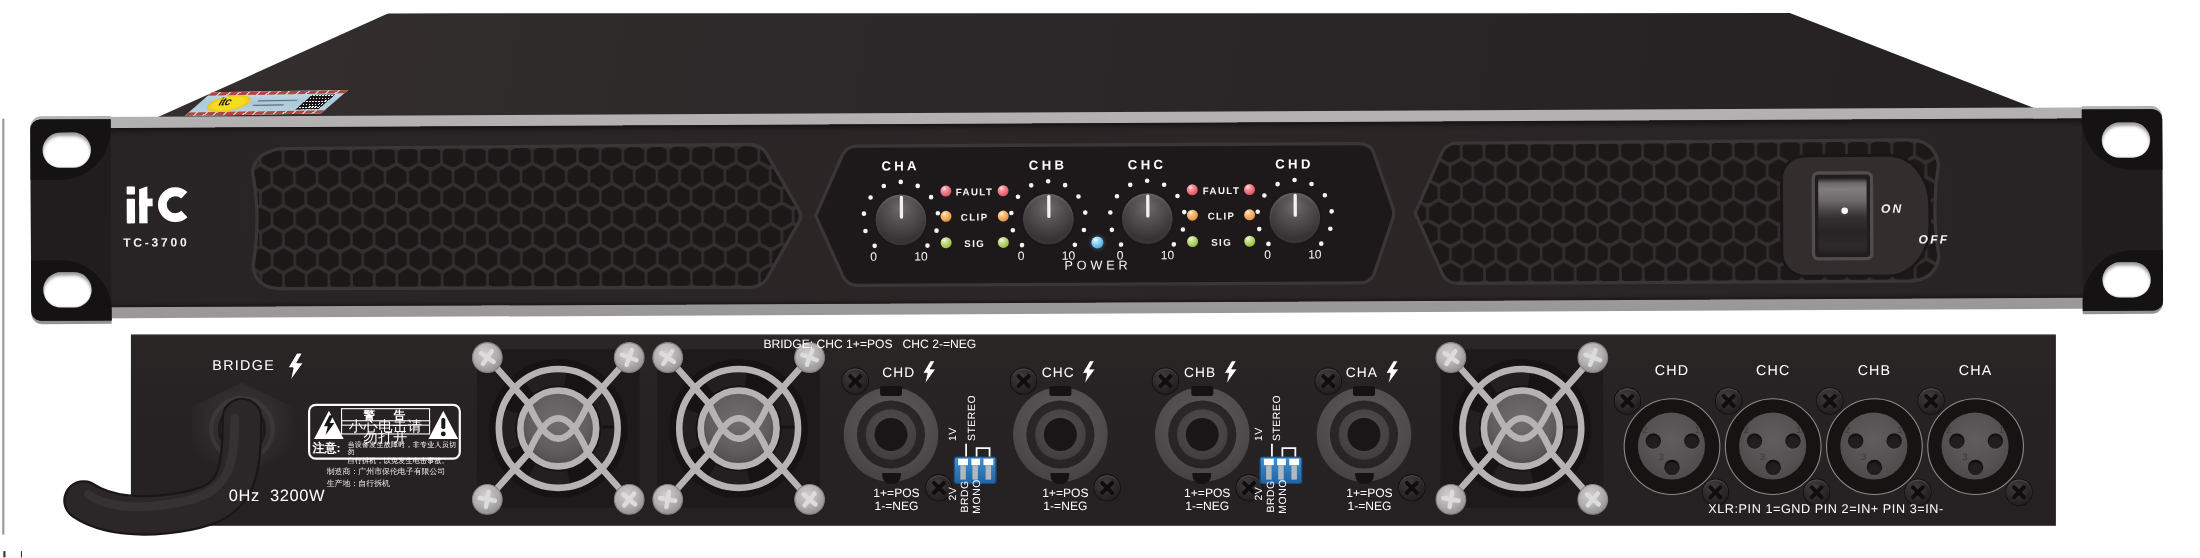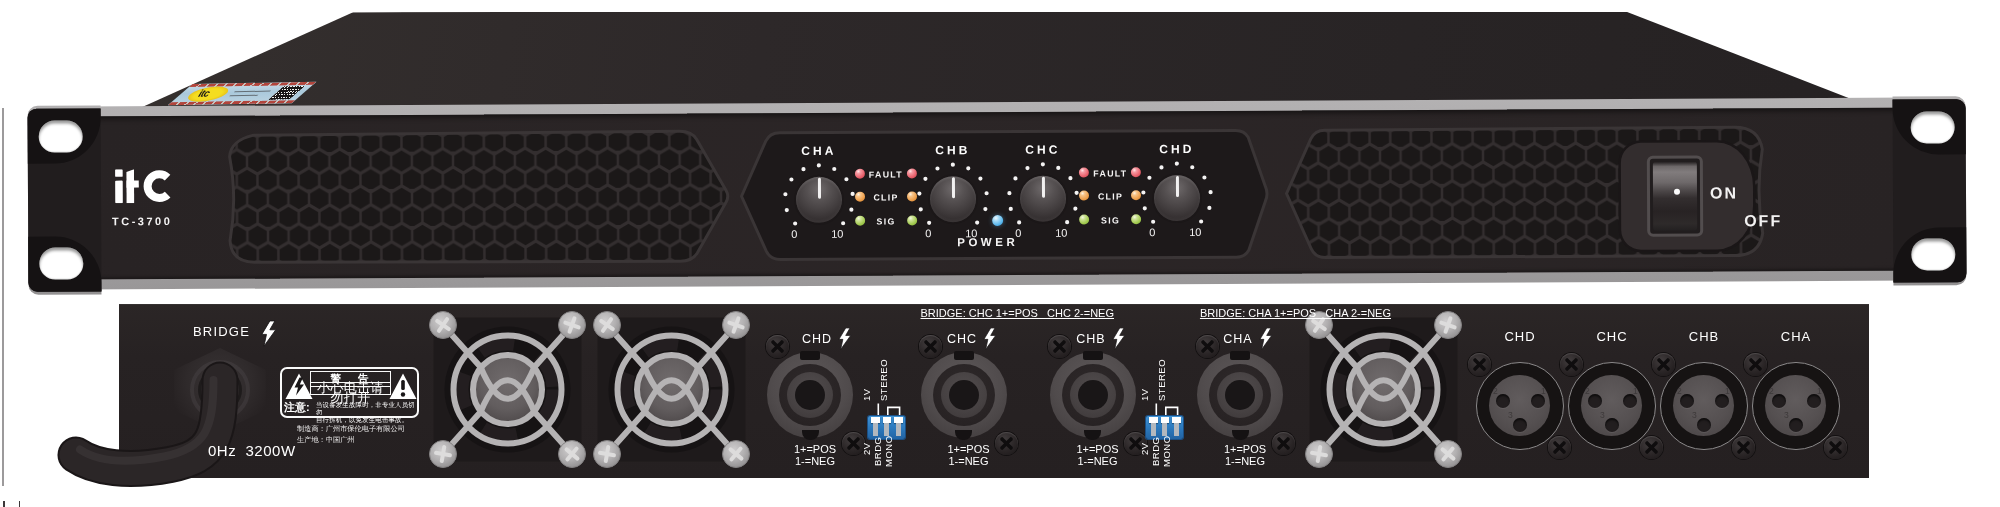--- a/index.html
+++ b/index.html
@@ -54,40 +54,40 @@
     font-size:11px;font-weight:bold;letter-spacing:2.5px;color:#f4f3f3;}
 
   
   #sw-recess{position:absolute;left:1621px;top:146px;width:132px;height:107px;background:#332d2e;
     border-radius:20px 36px 36px 20px / 20px 44px 44px 20px;box-shadow:0 0 0 2.5px #1a1617;}
   #sw-bezel{position:absolute;left:1647px;top:159px;width:56px;height:81px;background:#211d1e;
     border:3px solid #524d4e;border-radius:6px;box-sizing:border-box;}
   #sw-rocker{position:absolute;left:3px;top:3px;width:44px;height:69px;border-radius:3px;
     background:linear-gradient(180deg,#211d1e 0%,#6d6869 7%,#817c7d 15%,#6e696a 30%,#4d4849 42%,#332e2f 53%,#282324 72%,#2e2a2a 90%,#232021 100%);}
   #sw-dot{position:absolute;left:21px;top:27px;width:6px;height:6px;border-radius:50%;background:#fbfbfb;}
-  .onoff{position:absolute;color:#f3f2f2;font-size:16px;font-weight:bold;letter-spacing:2px;}
+  .onoff{position:absolute;color:#f3f2f2;font-size:11px;font-weight:bold;letter-spacing:2px;font-style:italic;}
 
   
   .knob{position:absolute;width:46px;height:46px;border-radius:50%;
     background:radial-gradient(circle at 50% 28%,#6f6a6b 0%,#565152 28%,#413c3d 58%,#2d2829 85%,#242021 100%);
     box-shadow:0 0 0 2px #1b1718, inset 0 -2px 3px rgba(255,255,255,.05), inset 0 2px 2px rgba(255,255,255,.1);}
   .pointer{position:absolute;width:3px;height:21px;background:#f2f1f1;border-radius:1.5px;}
   .chan-label{position:absolute;width:80px;text-align:center;color:#fdfdfd;
     font-size:12px;font-weight:bold;letter-spacing:3px;}
   .scale-num{position:absolute;color:#f5f4f4;font-size:11px;}
   .led{position:absolute;width:10px;height:10px;border-radius:50%;}
   .led-label{position:absolute;width:60px;text-align:center;color:#f6f5f5;font-size:8.8px;font-weight:bold;letter-spacing:1.3px;}
   .led.fault{background:radial-gradient(circle at 35% 28%,#ffe8e8 0%,#f59aa2 22%,#e9636e 60%,#c13a46 100%);}
   .led.clip{background:radial-gradient(circle at 35% 28%,#fff3e2 0%,#f8c58a 22%,#efa14e 60%,#cc7c28 100%);}
   .led.sig{background:radial-gradient(circle at 35% 28%,#f4fae4 0%,#cfe39a 22%,#a4cb52 60%,#77a82e 100%);}
   .led.power{width:11.5px;height:11.5px;
     background:radial-gradient(circle at 35% 28%,#eef9ff 0%,#a8dcf8 25%,#58b6ec 65%,#2d84c0 100%);
     box-shadow:0 0 5px rgba(100,185,240,.45);}
-  #power-label{position:absolute;left:957px;top:236px;width:82px;text-align:left;color:#f6f5f5;
-    font-size:11.5px;font-weight:bold;letter-spacing:3.5px;}
+  #power-label{position:absolute;left:957px;top:236px;width:82px;text-align:center;color:#f6f5f5;
+    font-size:11.5px;font-weight:normal;letter-spacing:3.5px;}
 
   
   #rear-panel{position:absolute;left:119px;top:304px;width:1750px;height:174px;
     background:linear-gradient(180deg,#2b2626 0%,#272223 30%,#252021 100%);
     box-shadow:inset 0 1px 1px rgba(255,255,255,.06);}
   #caution{position:absolute;left:193px;top:324px;color:#fff;font-size:13px;letter-spacing:1.2px;}
   .grommet{position:absolute;left:168px;top:348px;width:104px;height:84px;
     clip-path:polygon(50% 0,94% 26%,94% 74%,50% 100%,6% 74%,6% 26%);
     background:radial-gradient(circle at 50% 40%,#393435 0%,#2f2a2b 45%,#262122 72%,#1f1b1c 100%);}
   .grommet-ring{position:absolute;left:190px;top:360px;width:60px;height:60px;border-radius:50%;
@@ -101,21 +101,21 @@
     color:#fff;font-size:10.5px;font-weight:bold;letter-spacing:7px;text-align:center;line-height:13px;padding-left:5px;}
   #warn-box2{position:absolute;left:28px;top:13px;width:81px;height:13px;border:1.5px solid #fafafa;box-sizing:border-box;
     color:#fff;font-size:13px;text-align:center;line-height:10px;letter-spacing:0.4px;}
   #warn-note-label{position:absolute;left:2px;top:31px;color:#fff;font-size:11px;font-weight:bold;}
   #warn-note{position:absolute;left:34px;top:32px;color:#fff;font-size:6.4px;line-height:7.3px;letter-spacing:0.2px;}
   .warn-tri{position:absolute;top:4px;}
   #mfr1{position:absolute;left:297px;top:423.5px;color:#ebeaea;font-size:7.2px;letter-spacing:0;}
   #mfr2{position:absolute;left:297px;top:434.5px;color:#ebeaea;font-size:7.2px;letter-spacing:0;}
   #power-spec{position:absolute;left:208px;top:442px;color:#fff;font-size:15px;letter-spacing:0.5px;white-space:pre;}
 
-  .bridge-text{position:absolute;top:307px;width:420px;text-align:right;color:#fff;font-size:11px;white-space:pre;text-decoration:underline;}
+  .bridge-text{position:absolute;top:307px;width:420px;text-align:left;color:#fff;font-size:11px;white-space:pre;}
   .spk-label-row{position:absolute;top:328px;width:70px;display:flex;align-items:center;justify-content:center;gap:6px;
     color:#fff;font-size:12.5px;letter-spacing:1px;}
   .spk-outer{position:absolute;width:86px;height:86px;border-radius:50%;
     background:radial-gradient(circle at 50% 36%,#5d5859 0%,#504b4c 55%,#443f40 85%,#3a3536 100%);}
   .spk-r2{position:absolute;width:62px;height:62px;border-radius:50%;left:12px;top:12px;
     background:radial-gradient(circle at 50% 40%,#2f2a2b 0%,#282324 70%,#221e1f 100%);}
   .spk-r3{position:absolute;width:46px;height:46px;border-radius:50%;left:20px;top:20px;
     background:radial-gradient(circle at 50% 38%,#514c4d 0%,#464142 60%,#3b3637 100%);}
   .spk-core{position:absolute;width:30px;height:30px;border-radius:50%;left:28px;top:28px;background:#191617;}
   .spk-notch{position:absolute;width:20px;height:9px;left:33px;top:-1px;background:#151213;border-radius:2px;}
@@ -325,21 +325,21 @@
       <rect x="12.2" y="7" width="3.6" height="10" rx="1.5" fill="#191617"></rect>
       <circle cx="14" cy="21.5" r="2.2" fill="#191617"></circle>
     </svg>
     <span id="warn-note-label">注意:</span>
     <div id="warn-note">
       <div>当设备发生故障时，非专业人员切勿</div>
       <div>自行拆机，以免发生电击事故。</div>
     </div>
   </div>
   <span id="mfr1">制造商：广州市保伦电子有限公司</span>
-  <span id="mfr2">生产地：中国广州</span>
+  <span id="mfr2">生产地：自行拆机</span>
   <span id="power-spec">0Hz  3200W</span>
 
   <svg class="abs fan" style="left:427px;top:309px" width="161" height="161" viewBox="-80.5 -80.5 161 161">
     <g id="fan-proto">
     <rect x="-74" y="-72" width="148" height="144" rx="12" fill="#1e1a1b"></rect>
     <circle r="63" fill="#161314"></circle>
     <circle r="47" fill="none" stroke="#252021" stroke-width="16" stroke-dasharray="36 28" opacity="0.9"></circle>
     <circle r="34" fill="url(#hubgrad)" stroke="#454041" stroke-width="2"></circle>
     <g stroke="#b5b3b4" stroke-width="6" fill="none" stroke-linecap="round">
       <circle r="54"></circle>
@@ -380,21 +380,20 @@
     </g>
   </svg>
   <svg class="abs" style="left:591px;top:309px" width="161" height="161" viewBox="-80.5 -80.5 161 161">
       <use href="#fan-proto"></use>
     </svg>
   <svg class="abs" style="left:1302.5px;top:309px" width="161" height="161" viewBox="-80.5 -80.5 161 161">
       <use href="#fan-proto"></use>
     </svg>
 
   <span class="bridge-text" style="left:694px">BRIDGE: CHC 1+=POS   CHC 2-=NEG</span>
-  <span class="bridge-text" style="left:971px">BRIDGE: CHA 1+=POS   CHA 2-=NEG</span>
 
   <div class="spk-label-row" style="left:792px">
     <span>CHD</span>
     <svg width="14" height="22" viewBox="0 0 19 31">
         <polygon points="10.5,0 1,16 6.5,16 3.5,30 17.5,10.5 10.5,10.5 16.5,0" fill="#fff" stroke="#171415" stroke-width="1"></polygon>
       </svg>
   </div>
   <div class="spk-label-row" style="left:937px">
     <span>CHC</span>
     <svg width="14" height="22" viewBox="0 0 19 31">
@@ -662,18 +661,19 @@
     </div>
   <div class="screw-dark" style="left:1823.5px;top:435.5px">
       <svg width="23" height="23">
         <g transform="translate(11.5,11.5) rotate(45)" fill="#0f0d0e">
           <rect x="-1.8" y="-8" width="3.6" height="16" rx="1.5"></rect>
           <rect x="-8" y="-1.8" width="16" height="3.6" rx="1.5"></rect>
         </g>
       </svg>
     </div>
 
+  <span id="xlr-note">XLR:PIN 1=GND PIN 2=IN+ PIN 3=IN-</span>
 
   <div id="left-line"></div>
   <div class="corner-mark" style="left:3px;top:501px"></div>
   <div class="corner-mark" style="left:18.5px;top:501px"></div>
 
 </div>
 
 </body></html>

